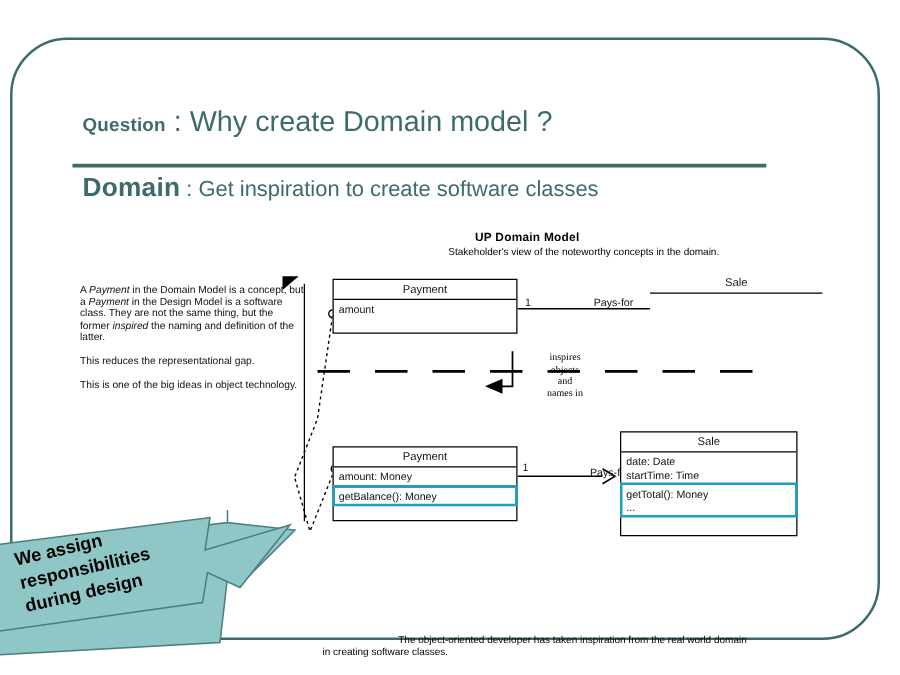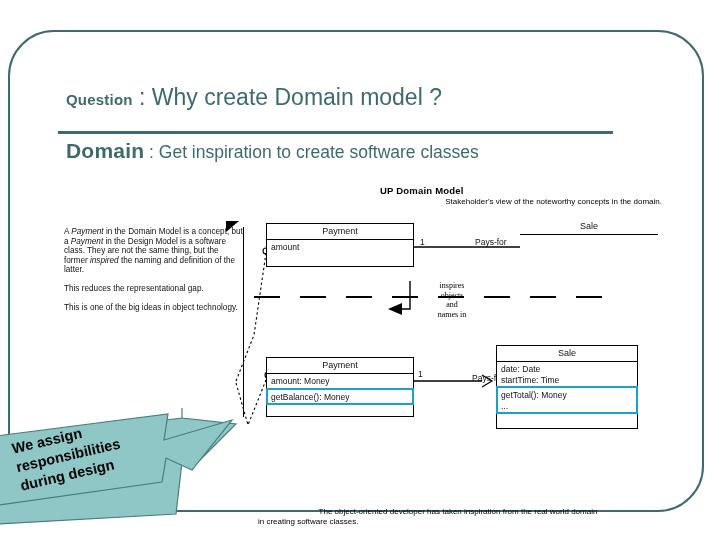--- a/index.html
+++ b/index.html
@@ -126,21 +126,21 @@
       <line x1="356" y1="196" x2="424" y2="196" stroke="#000" stroke-width="1.3"></line>
       <path d="M424 190 L434 196 L424 202" fill="none" stroke="#000" stroke-width="1.2"></path>
 
       <line x1="196" y1="112" x2="560" y2="112" stroke="#000" stroke-width="2.2" stroke-dasharray="26 20"></line>
 
       <path d="M352 96 L352 124 L336 124" fill="none" stroke="#000" stroke-width="1.4"></path>
       <path d="M344 118 L330 124 L344 130 Z" fill="#000"></path>
     </svg>
 
     <div class="dtitle" style="left:322px;top:0px;width:160px;">UP Domain Model</div>
-    <div class="dcap" style="left:214px;top:12px;width:390px;text-align:right;">Stakeholder's view of the noteworthy concepts in the domain.</div>
+    <div class="dcap" style="left:214px;top:12px;width:390px;text-align:center;">Stakeholder's view of the noteworthy concepts in the domain.</div>
 
     <div class="tri"></div>
     <div class="callout">
       <p><span>A </span><span class="ital">Payment</span><span> in the Domain Model is a concept, but a </span><span class="ital">Payment</span><span> in the Design Model is a software class. They are not the same thing, but the former </span><span class="ital">inspired</span><span> the naming and definition of the latter.</span></p>
       <p>This reduces the representational gap.</p>
       <p>This is one of the big ideas in object technology.</p>
     </div>
 
     <div class="cls" style="left:208px;top:38px;width:148px;height:44px;">
       <div class="nm">Payment</div>

